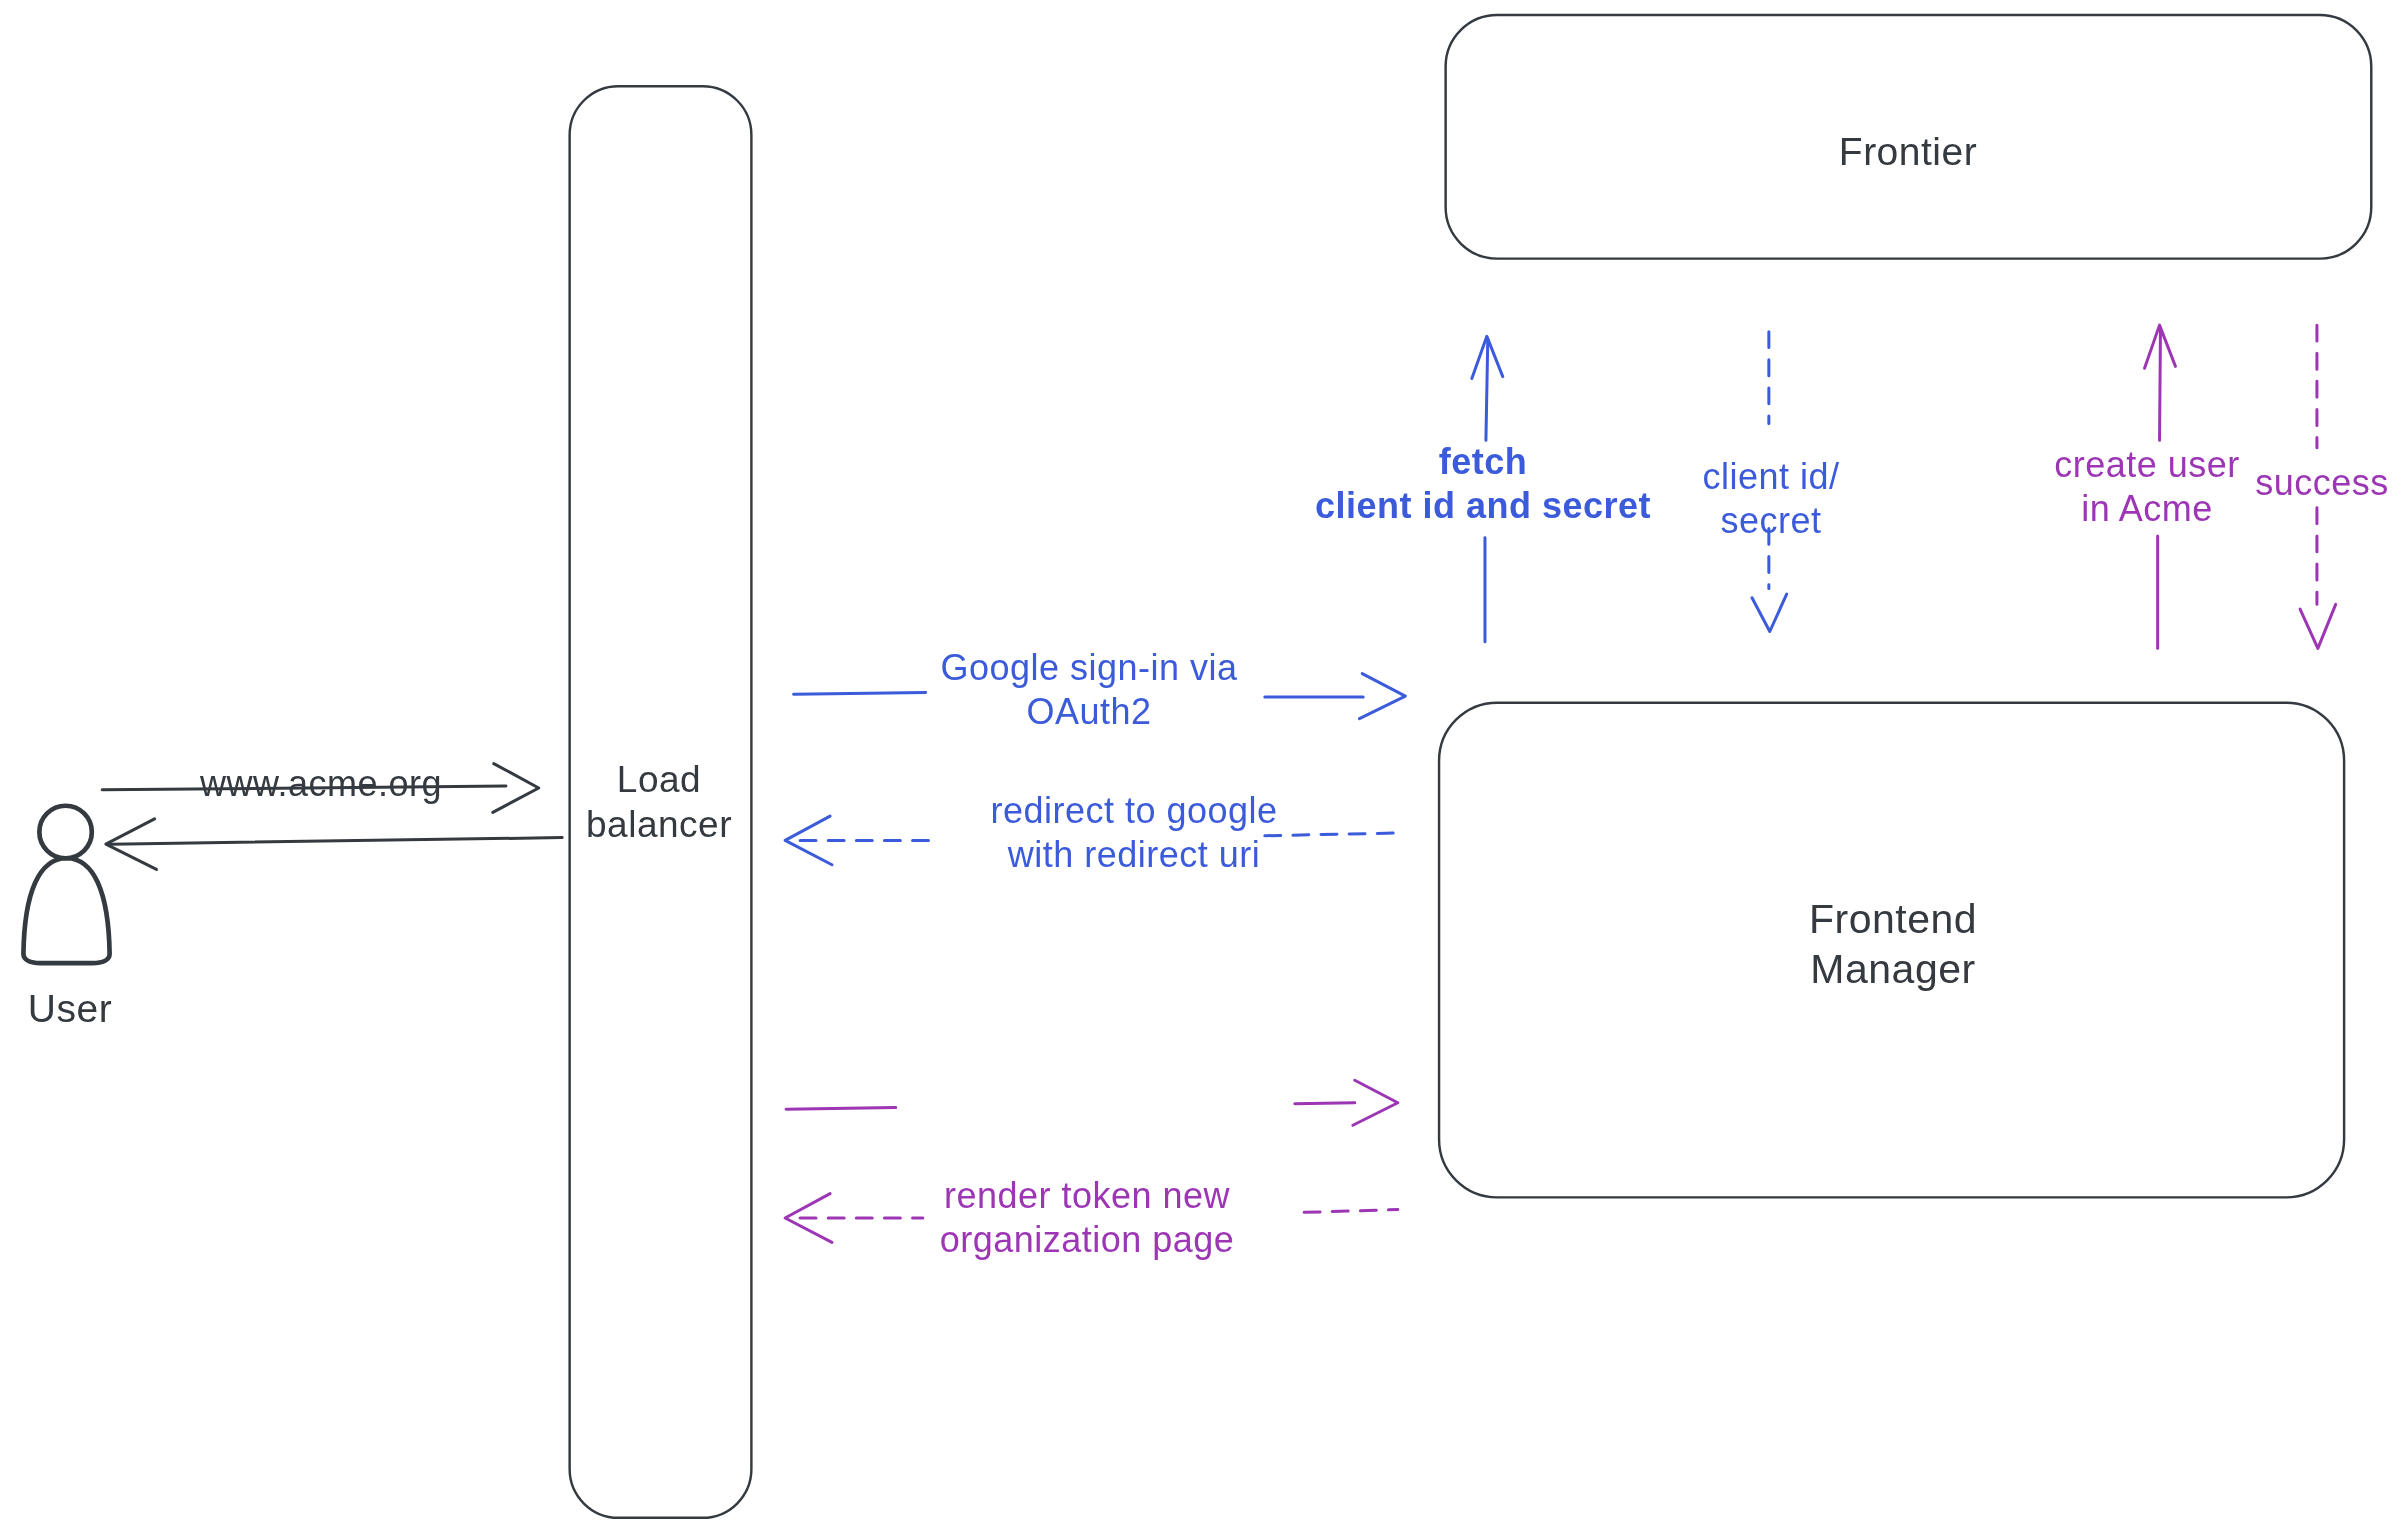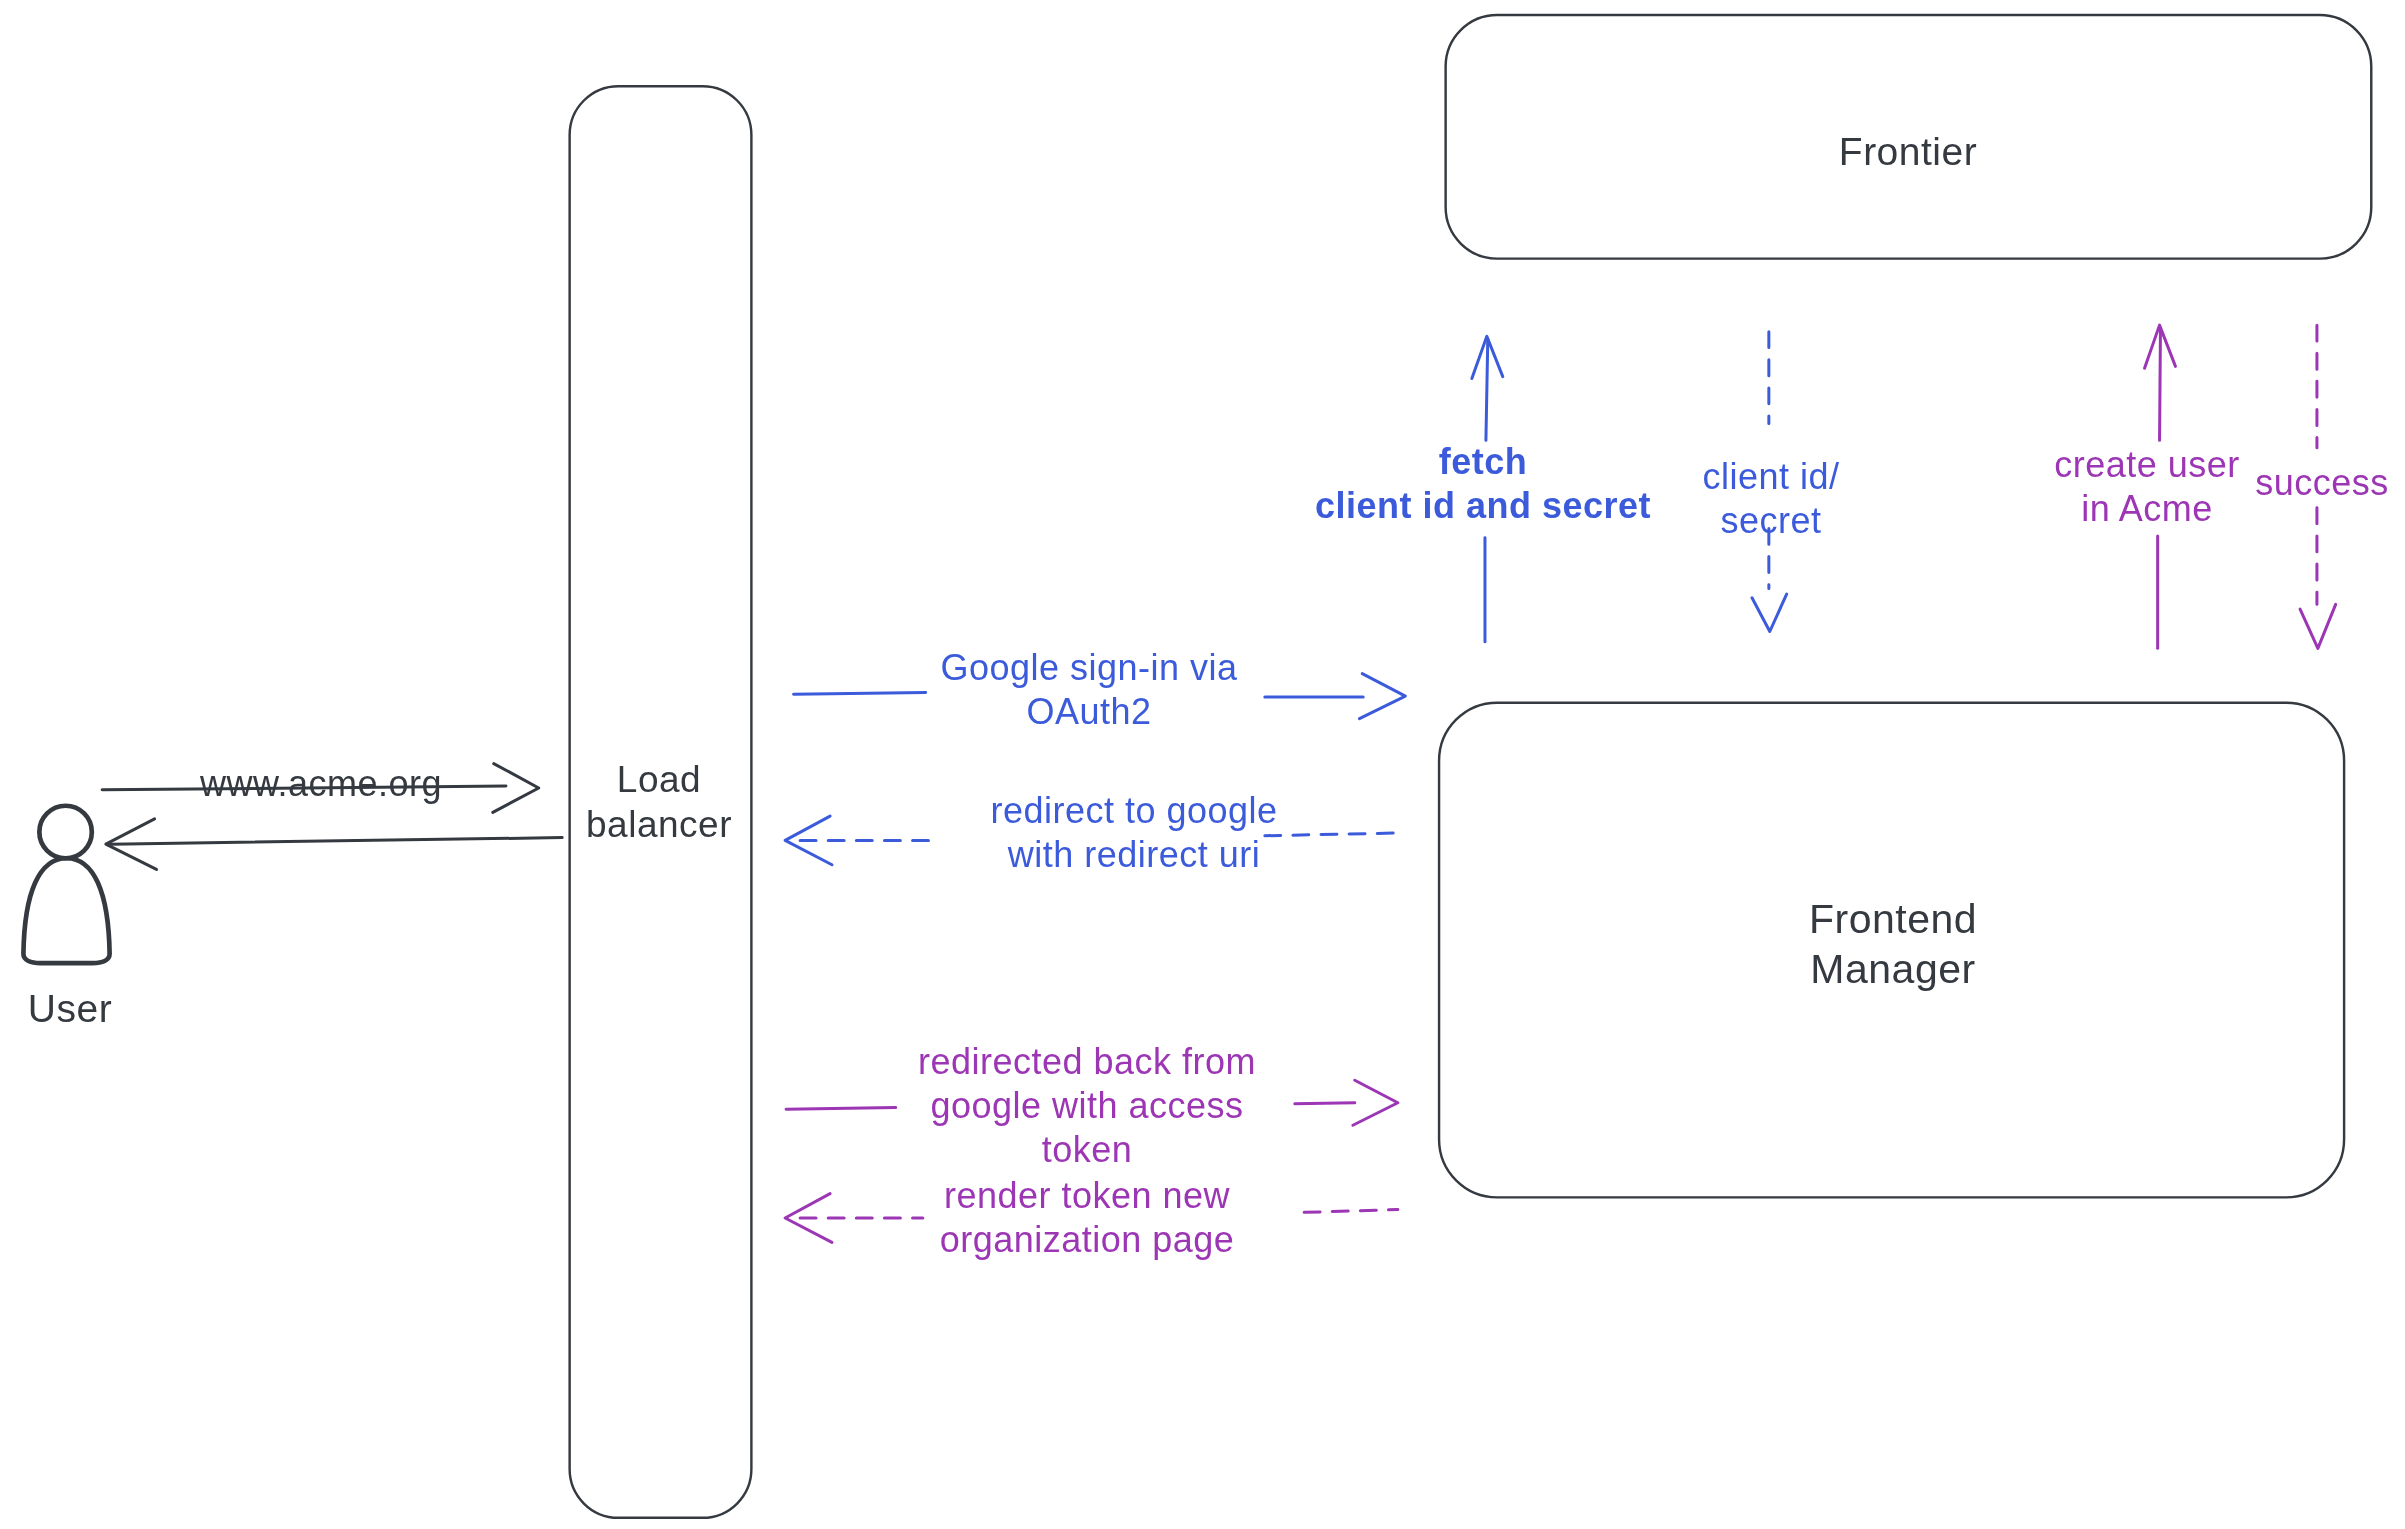--- a/index.html
+++ b/index.html
@@ -140,23 +140,20 @@
 balancer</div>
   <div class="lbl t-dark fs-node" style="left:1908px;top:139px;margin-top:13px;">Frontier</div>
   <div class="lbl t-dark fs-node-lg" style="left:1893px;top:944px;">Frontend
 Manager</div>
 
   <div class="lbl t-dark fs-edge" style="left:321px; top:784px;">www.acme.org</div>
   <div class="lbl t-blue fs-edge" style="left:1089px;top:690px;">Google sign-in via
 OAuth2</div>
   <div class="lbl t-blue fs-edge" style="left:1134px;top:833px;">redirect to google
 with redirect uri</div>
-  <div class="lbl t-purple fs-edge" style="left:1087px;top:1106px;">redirected back from
-google with access
-token</div>
   <div class="lbl t-purple fs-edge" style="left:1087px;top:1218px;">render token new
 organization page</div>
   <div class="lbl t-blue fs-edge" style="left:1483px;top:484px;font-weight:bold;">fetch
 client id and secret</div>
   <div class="lbl t-blue fs-edge" style="left:1771px;top:499px;">client id/
 secret</div>
   <div class="lbl t-purple fs-edge" style="left:2147px;top:487px;">create user
 in Acme</div>
   <div class="lbl t-purple fs-edge" style="left:2322px;top:483px;">success</div>
 

